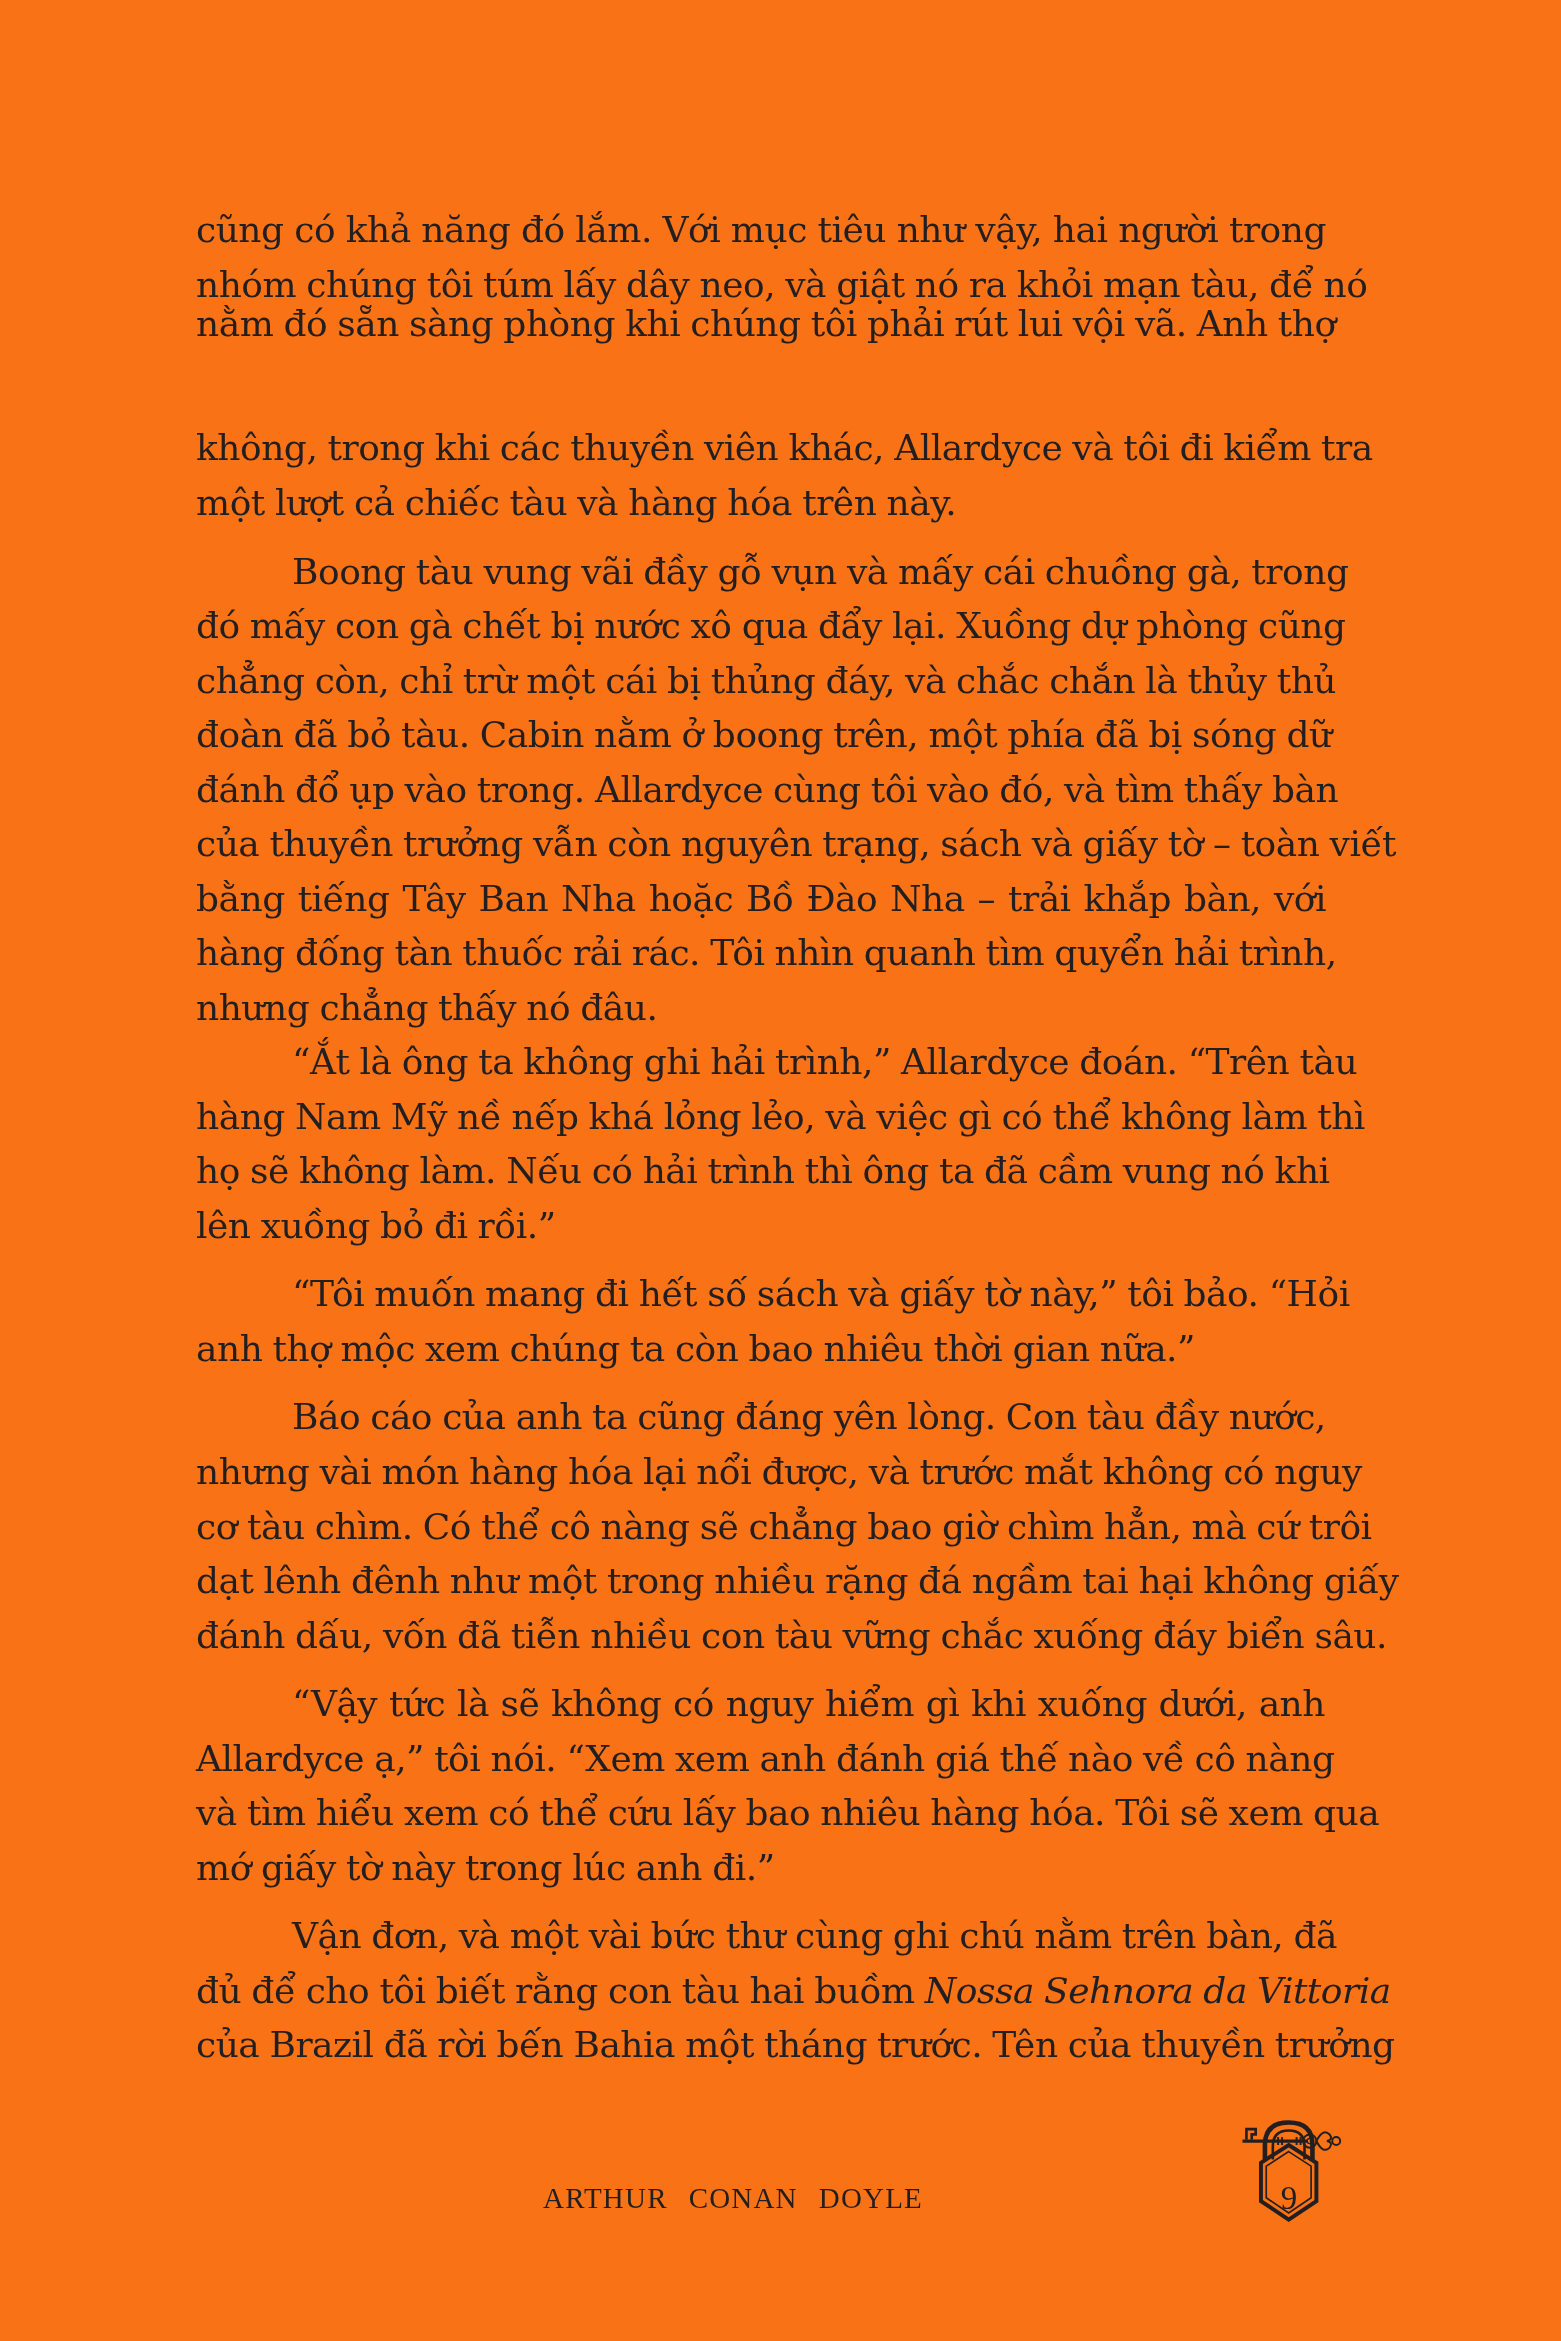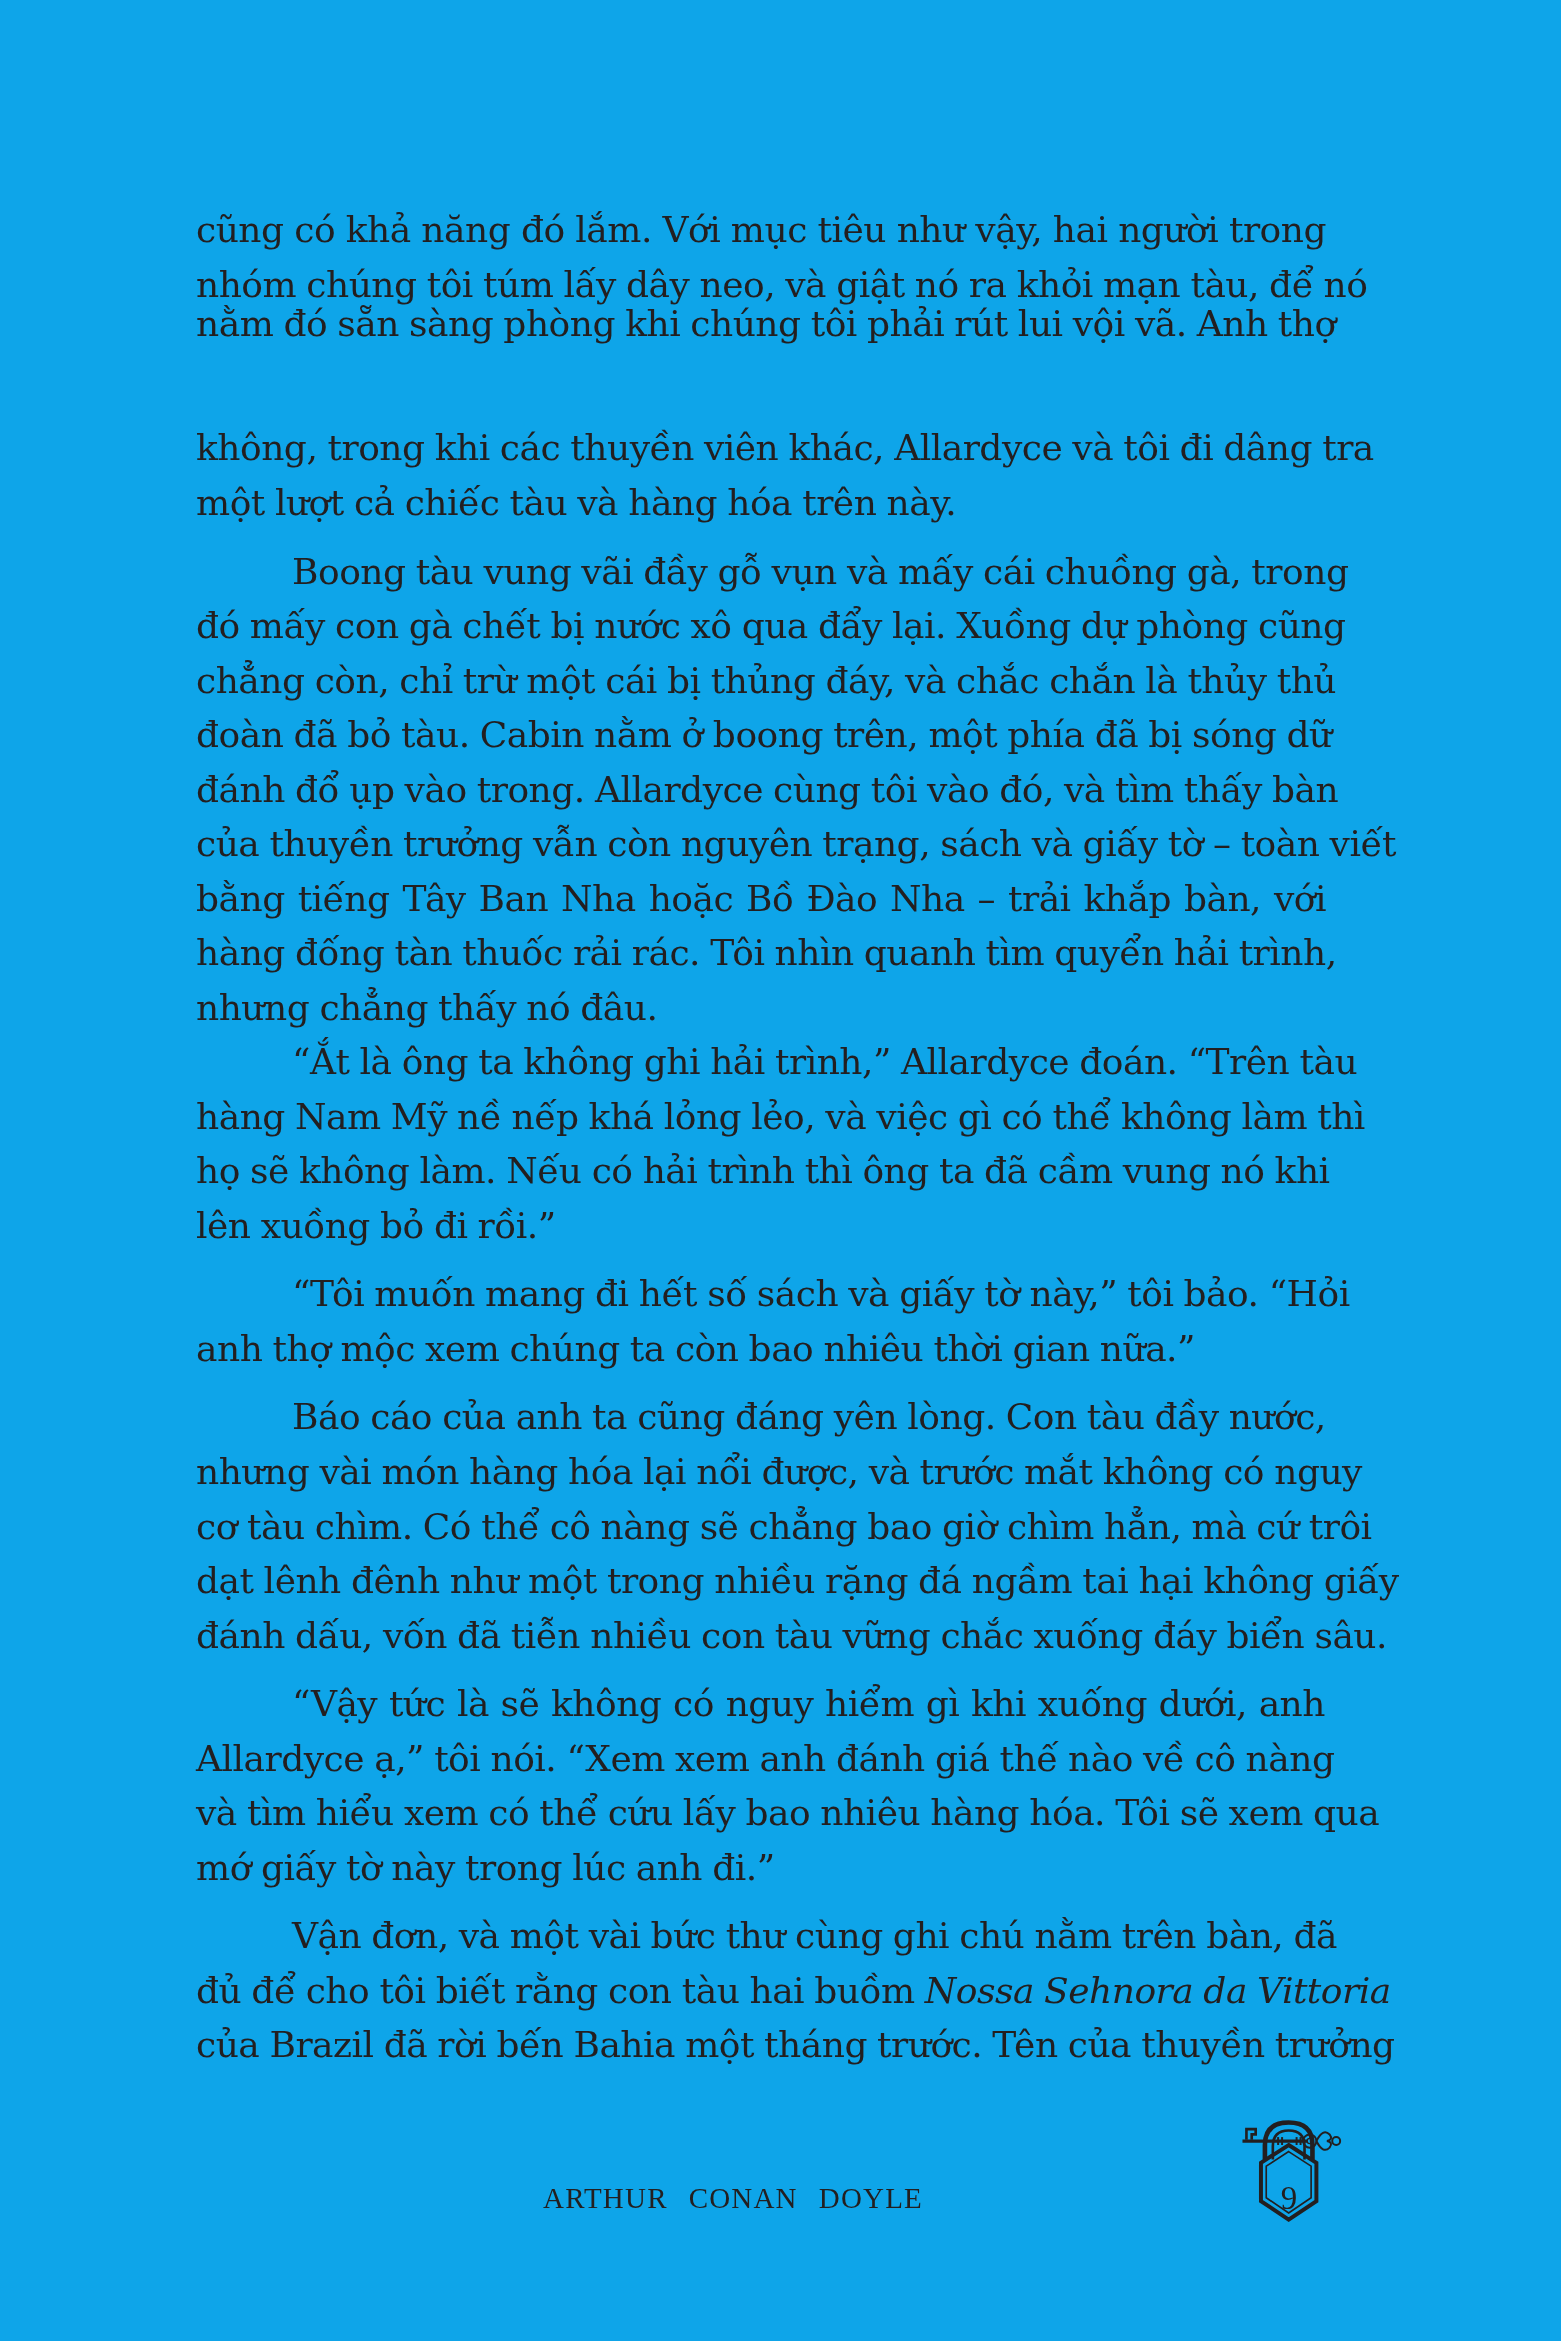--- a/index.html
+++ b/index.html
@@ -1,17 +1,17 @@
 <!DOCTYPE html>
 <html style="font-size:13.2px"><head>
 <meta charset="utf-8">
 <style>
   html, body { margin: 0; padding: 0; background: #ffffff; }
   body { width: 1561px; height: 2342px; position: relative; overflow: hidden; }
-  .page { position: absolute; left: 0; top: 0; width: 1561px; height: 2342px; background: #0ea5e9; }
+  .page { position: absolute; left: 0; top: 0; width: 1561px; height: 2342px; background: #f97316; }
   .line {
     position: absolute;
     left: 196px;
     width: 1130px;
     height: 55px;
     font-family: "DejaVu Serif", "Liberation Serif", serif;
     font-size: 36px;
     line-height: 55px;
     color: #231f20;
     white-space: nowrap;
@@ -48,21 +48,21 @@
   }
 </style>
 </head>
 <body>
 
 <div class="page">
 
   <div class="line" style="top:202px">cũng có khả năng đó lắm. Với mục tiêu như vậy, hai người trong</div>
   <div class="line" style="top:257px">nhóm chúng tôi túm lấy dây neo, và giật nó ra khỏi mạn tàu, để nó</div>
   <div class="line" style="top:296px">nằm đó sẵn sàng phòng khi chúng tôi phải rút lui vội vã. Anh thợ</div>
-  <div class="line" style="top:420px">không, trong khi các thuyền viên khác, Allardyce và tôi đi dâng tra</div>
+  <div class="line" style="top:420px">không, trong khi các thuyền viên khác, Allardyce và tôi đi kiểm tra</div>
   <div class="line last" style="top:475px">một lượt cả chiếc tàu và hàng hóa trên này.</div>
 
   <div class="line indent" style="top:544px">Boong tàu vung vãi đầy gỗ vụn và mấy cái chuồng gà, trong</div>
   <div class="line" style="top:653px">chẳng còn, chỉ trừ một cái bị thủng đáy, và chắc chắn là thủy thủ</div>
   <div class="line" style="top:598px">đó mấy con gà chết bị nước xô qua đẩy lại. Xuồng dự phòng cũng</div>
   <div class="line" style="top:707px">đoàn đã bỏ tàu. Cabin nằm ở boong trên, một phía đã bị sóng dữ</div>
   <div class="line" style="top:762px">đánh đổ ụp vào trong. Allardyce cùng tôi vào đó, và tìm thấy bàn</div>
   <div class="line" style="top:816px">của thuyền trưởng vẫn còn nguyên trạng, sách và giấy tờ – toàn viết</div>
   <div class="line" style="top:871px">bằng tiếng Tây Ban Nha hoặc Bồ Đào Nha – trải khắp bàn, với</div>
   <div class="line" style="top:925px">hàng đống tàn thuốc rải rác. Tôi nhìn quanh tìm quyển hải trình,</div>

